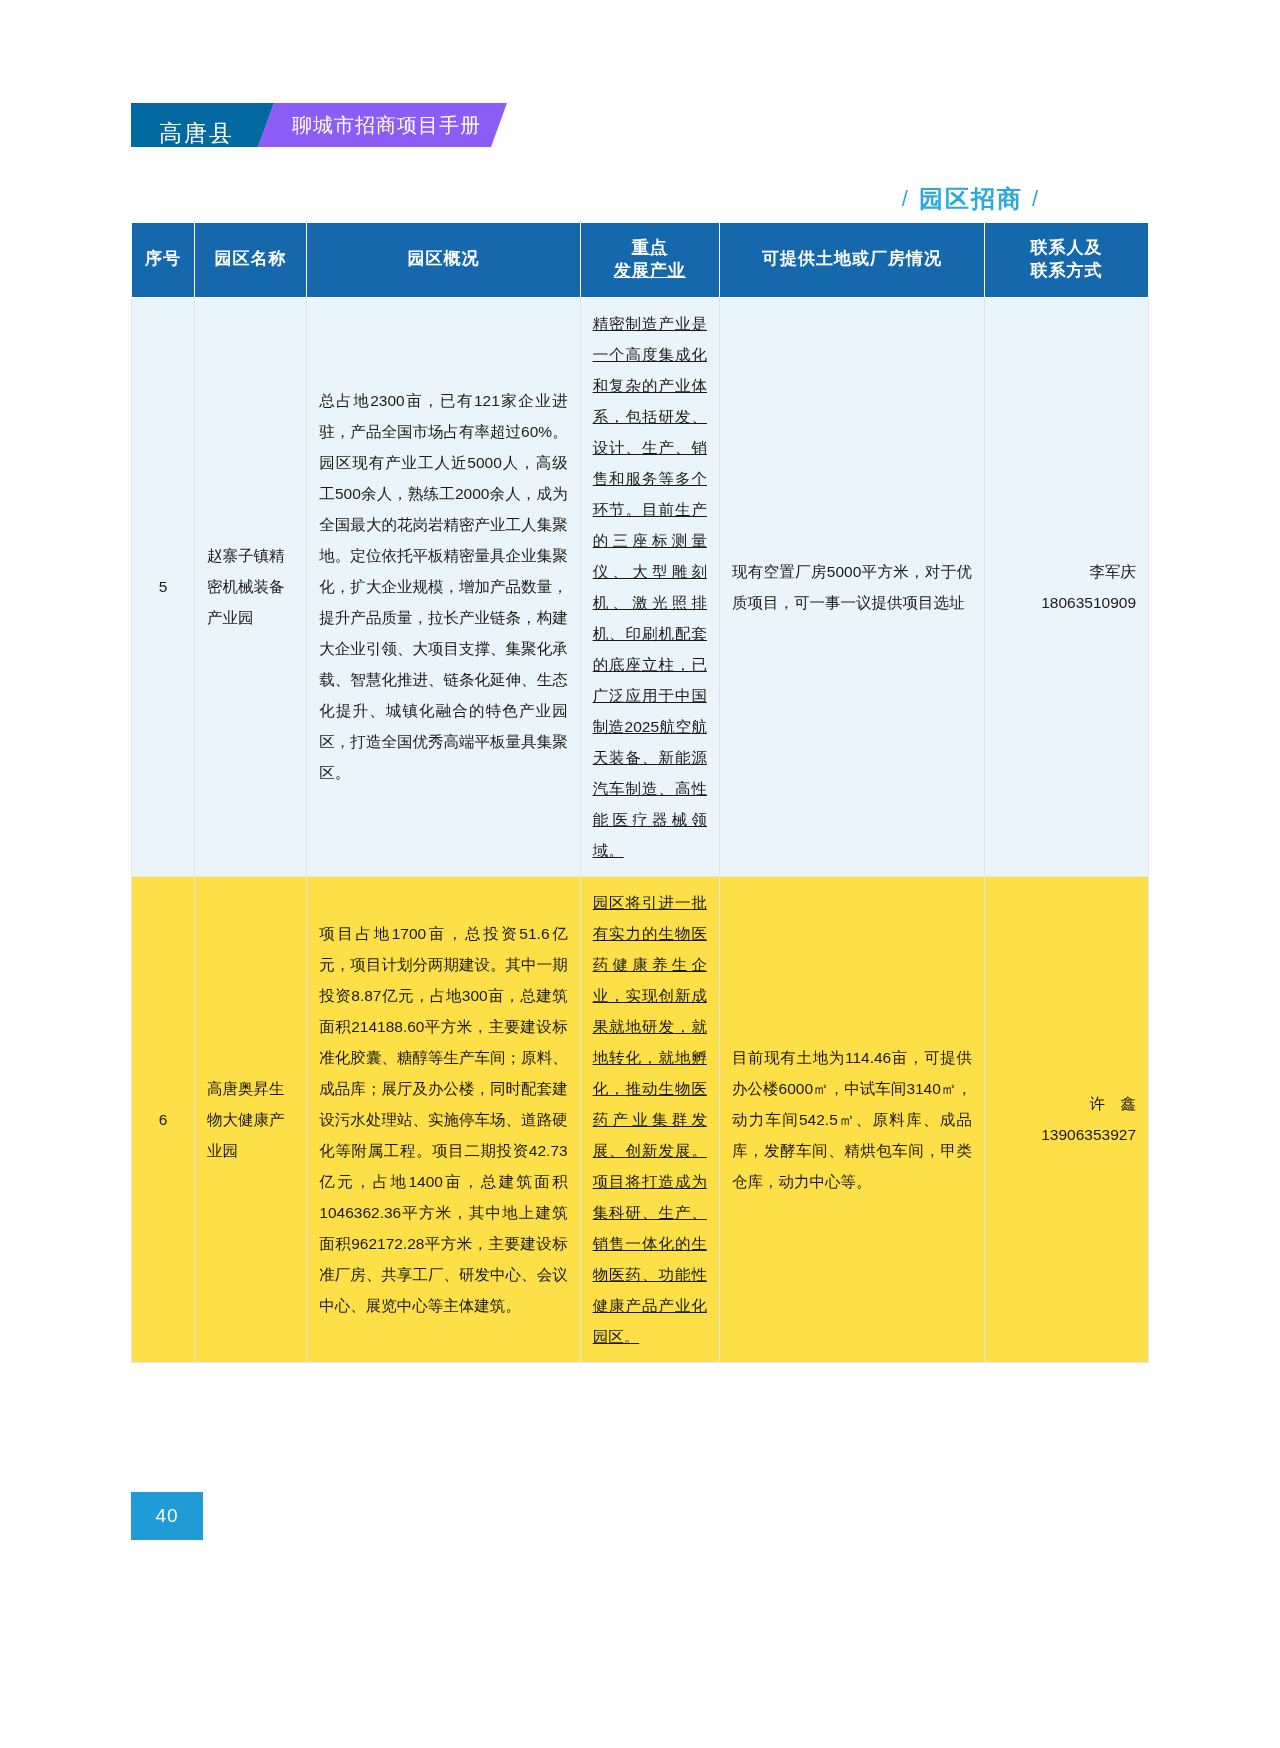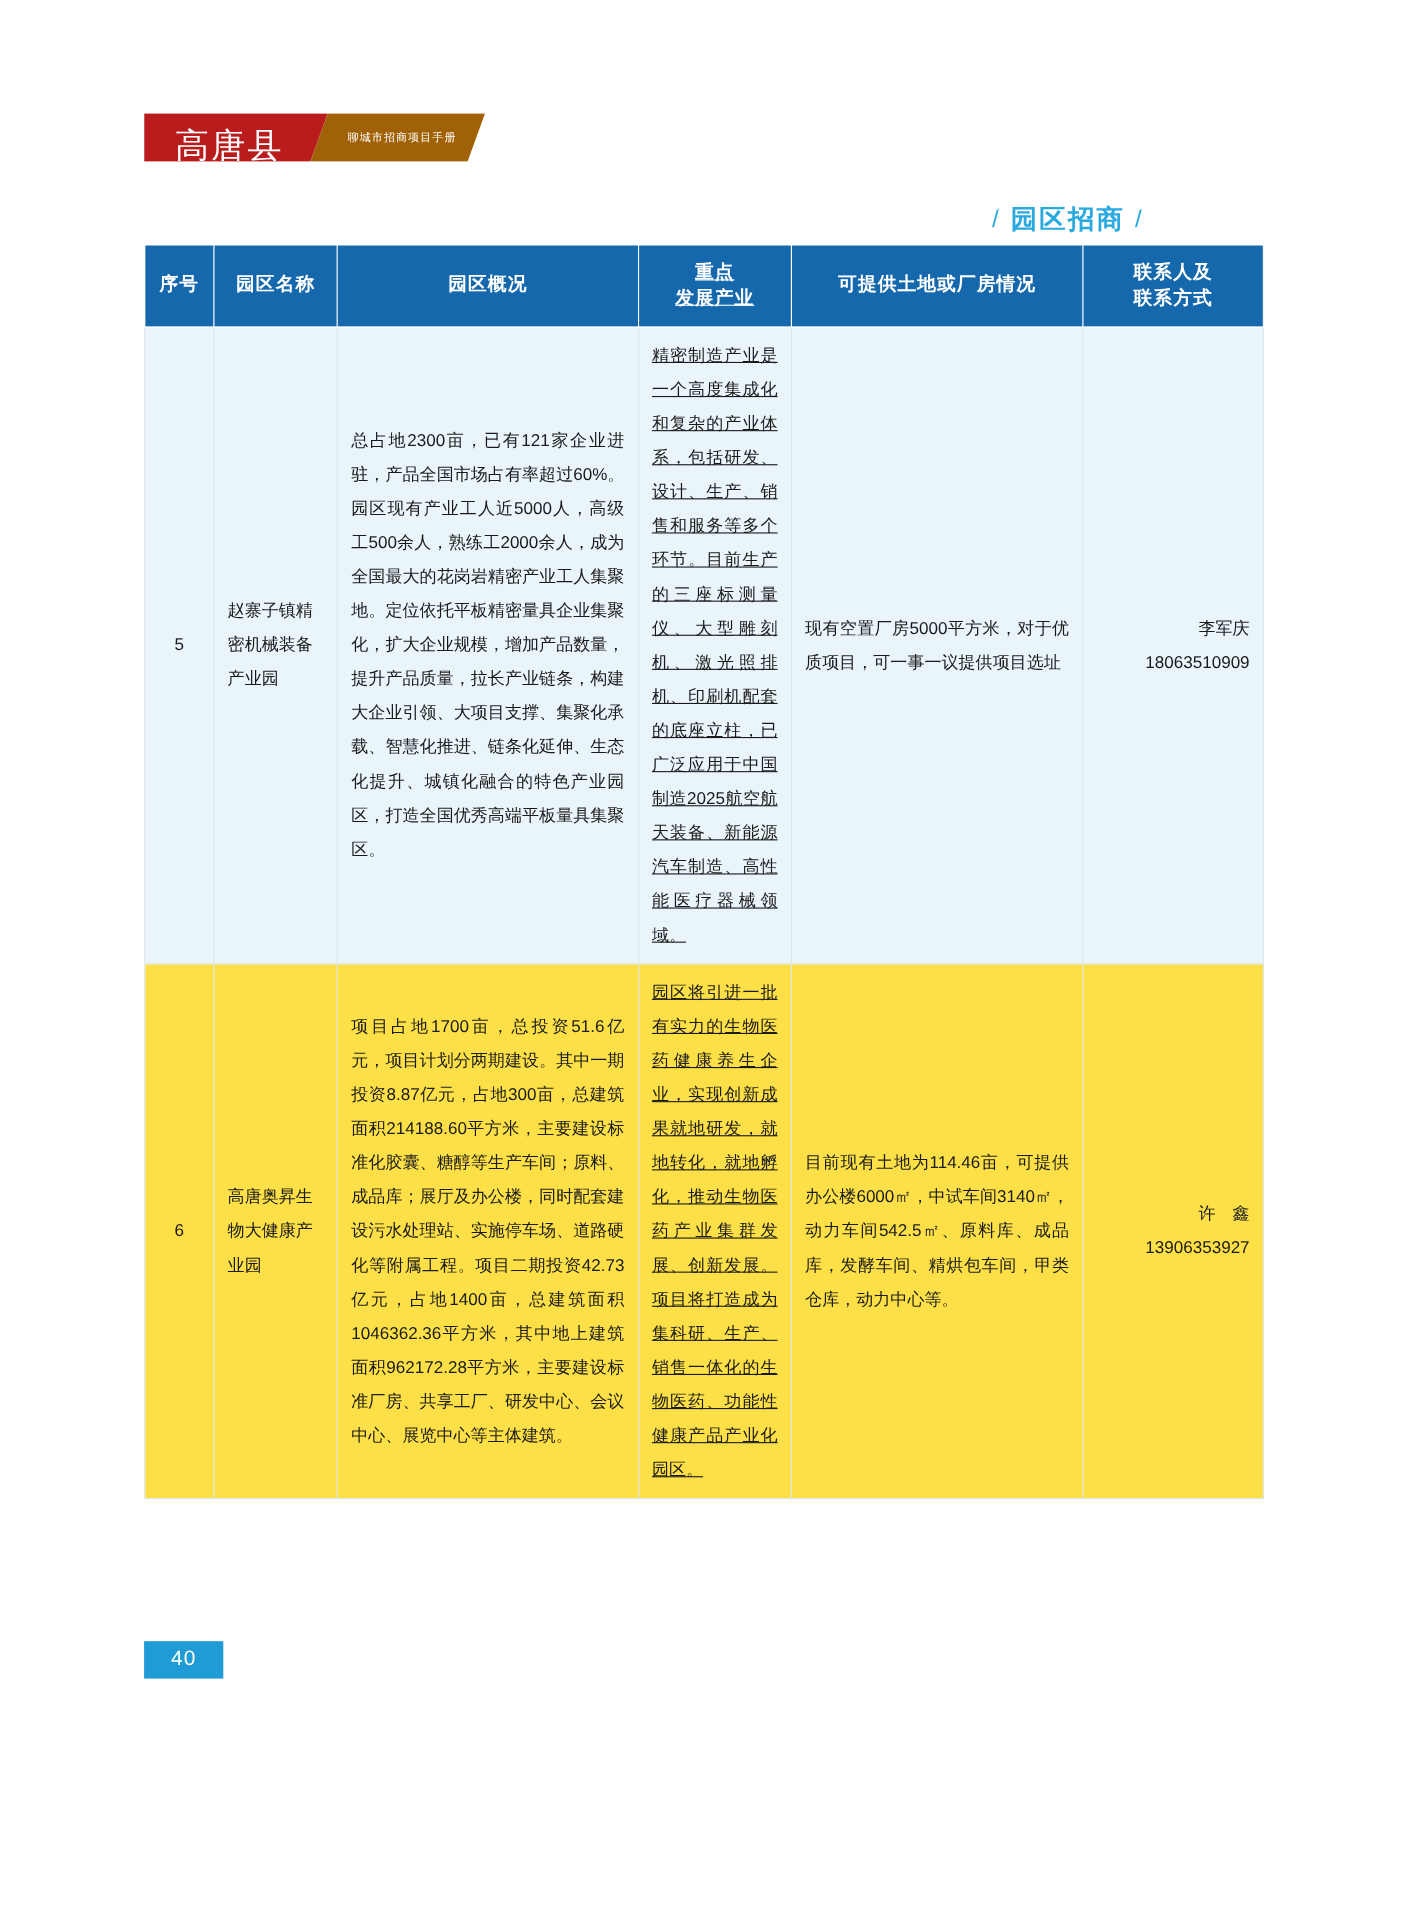--- a/index.html
+++ b/index.html
@@ -11,35 +11,35 @@
     position:relative;
     overflow:hidden;
   }
 
   
   .page-header{
     position:absolute;left:131px;top:103px;
     display:flex;align-items:stretch;height:44px;
   }
   .tag-county{
-    background:#b91c1c;
+    background:#0369a1;
     color:#ffffff;
-    font-size:31px;
+    font-size:23px;
     letter-spacing:2px;
     display:flex;align-items:center;
     padding:16px 26px 0 28px;
     position:relative;
     z-index:2;
     clip-path:polygon(0 0,100% 0,calc(100% - 16px) 100%,0 100%);
     padding-right:40px;
   }
   .tag-book{
-    background:#a16207;
+    background:#8b5cf6;
     color:#ffffff;
-    font-size:10px;
+    font-size:20px;
     letter-spacing:1px;
     display:flex;align-items:center;
     padding:0 26px 0 34px;
     margin-left:-16px;
     clip-path:polygon(16px 0,100% 0,calc(100% - 16px) 100%,0 100%);
     position:relative;z-index:1;
   }
 
   
   .section-title{
@@ -95,21 +95,21 @@
   .c-ind{width:126px;text-align:justify;text-justify:inter-ideograph;text-decoration:underline;}
   .c-land{width:248px;text-align:justify;text-justify:inter-ideograph;}
   .c-contact{width:150px;text-align:right;line-height:1.9;}
 
   .contact-name{display:block;}
   .contact-phone{display:block;}
 
   
   .page-no{
     position:absolute;left:131px;top:1492px;
-    width:72px;height:34px;
+    width:72px;height:48px;
     background:#1f9bd6;
     color:#ffffff;
     font-size:19px;
     display:flex;align-items:center;justify-content:center;
     letter-spacing:1px;
   }
 </style>
 </head>
 <body>
 

